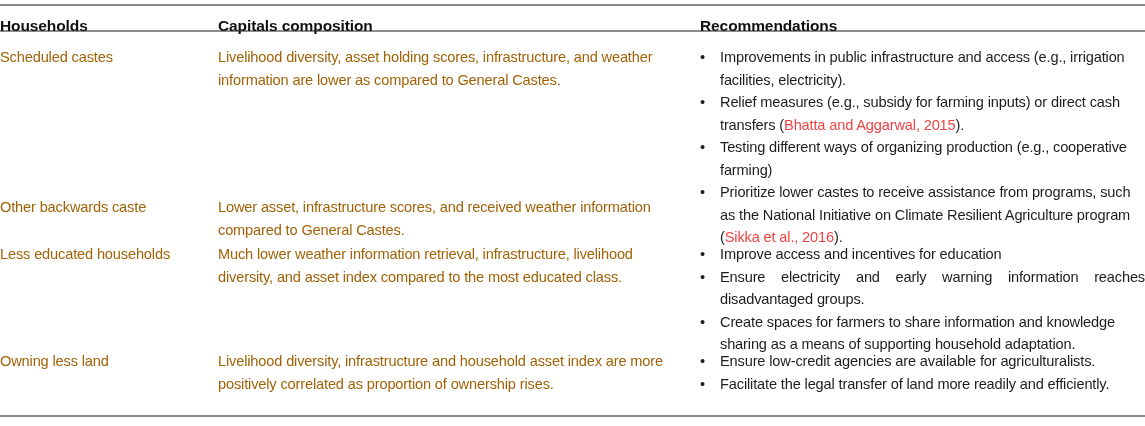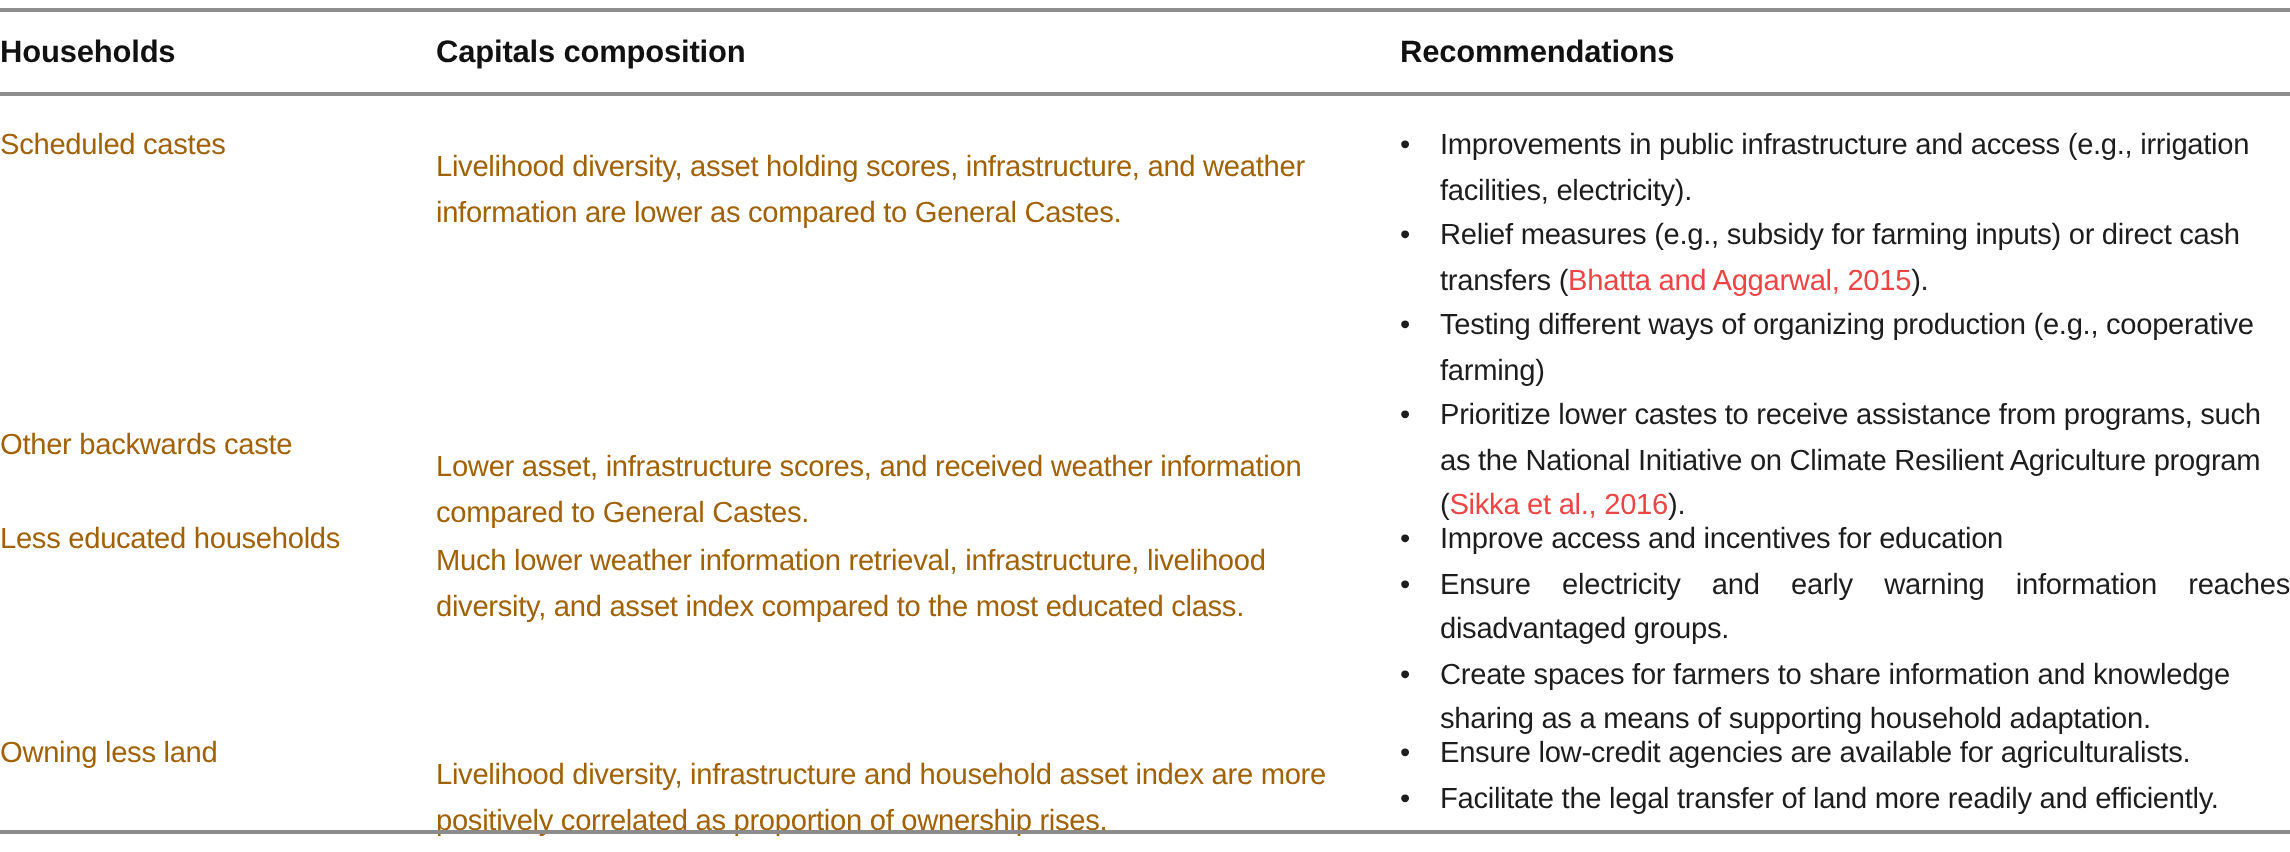--- a/index.html
+++ b/index.html
@@ -33,21 +33,21 @@
   .rule.bottom   { position: absolute; left: 0; bottom: 13px; }
 
   .grid {
     display: grid;
     grid-template-columns: 218px 482px 445px;
     column-gap: 0;
   }
 
   
   .head-row {
-    height: 40px;
+    height: 24px;
     align-items: center;
   }
   .head-cell {
     font-size: 15.5px;
     font-weight: bold;
     letter-spacing: -0.1px;
     color: #111111;
     line-height: 39px;
   }
 
@@ -65,21 +65,21 @@
   }
 
   .col-households { padding-right: 10px; }
   .col-capitals   { padding-right: 24px; }
 
   .row-block {
     position: absolute;
     left: 0;
   }
   .r-house { width: 218px; }
-  .r-cap   { left: 218px; width: 468px; margin-top: 11px; }
+  .r-cap   { left: 218px; width: 468px; }
 
   
   .recs {
     position: absolute;
     left: 700px;
     top: 0;
     width: 445px;
   }
   ul.bullets {
     list-style: none;

